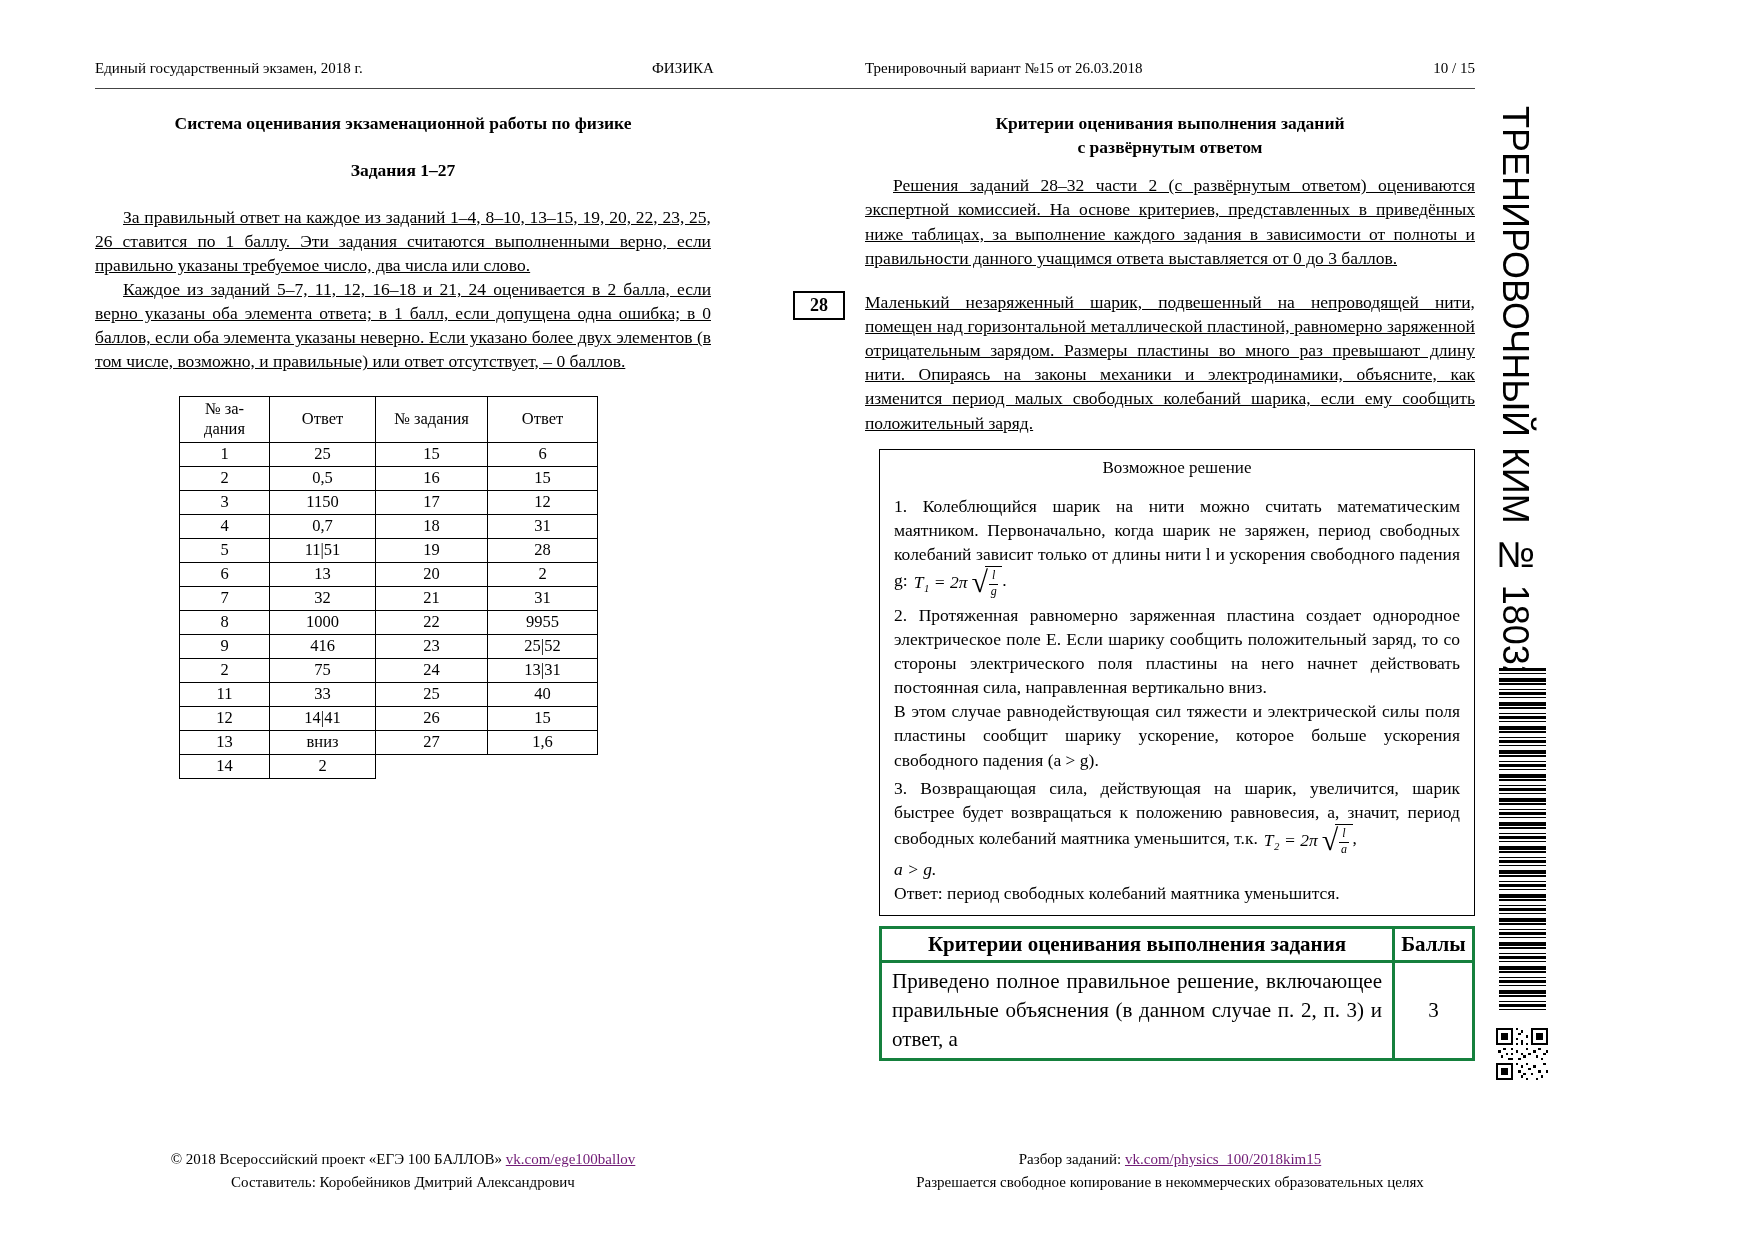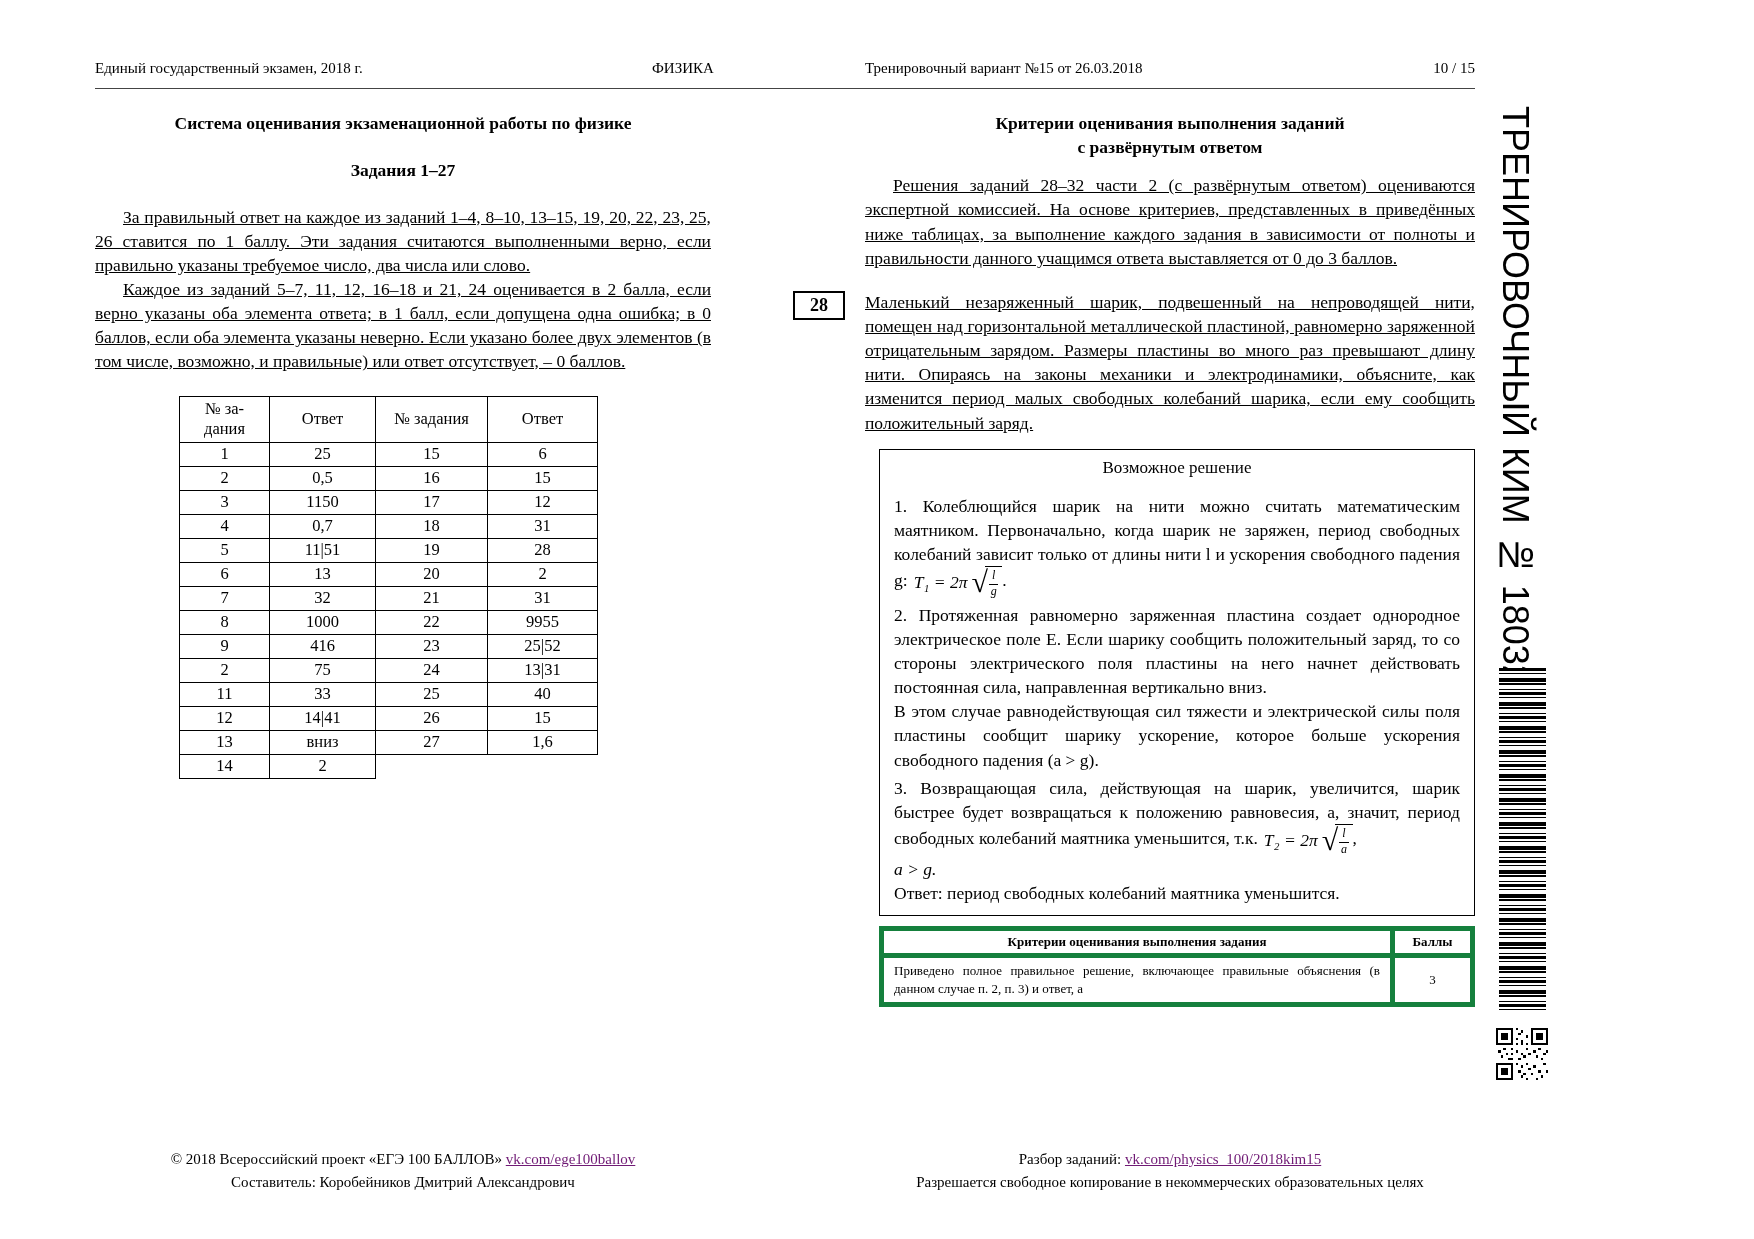--- a/index.html
+++ b/index.html
@@ -78,21 +78,21 @@
     border-top: 1.5px solid #000; margin-left: -3px; padding: 2px 4px 0;
   }
   .formula .num, .formula .den {
     font-style: italic; font-size: 12px; line-height: 1.15; text-align: center;
   }
   .formula .num { border-bottom: 1px solid #000; padding: 0 3px 1px; }
   .ital { font-style: italic; }
 
   
   table.criteria { border-collapse: collapse; margin: 10px 0 0 14px; width: 596px; }
-  .criteria th, .criteria td { border: 5px solid #15803d; font-size: 13px; }
+  .criteria th, .criteria td { border: 3px solid #15803d; font-size: 21px; }
   .criteria th { font-weight: bold; text-align: center; padding: 3px 6px; }
   .criteria td.ctext { text-align: justify; padding: 4px 10px; line-height: 1.38; }
   .criteria .score-col { width: 80px; text-align: center; }
 
   
   .f-left  { position: absolute; left: 95px;  top: 1148px; width: 616px; text-align: center; font-size: 15px; line-height: 1.5; }
   .f-right { position: absolute; left: 865px; top: 1148px; width: 610px; text-align: center; font-size: 15px; line-height: 1.5; }
   a.doclink { color: #701a75; text-decoration: underline; cursor: pointer; }
 
   

